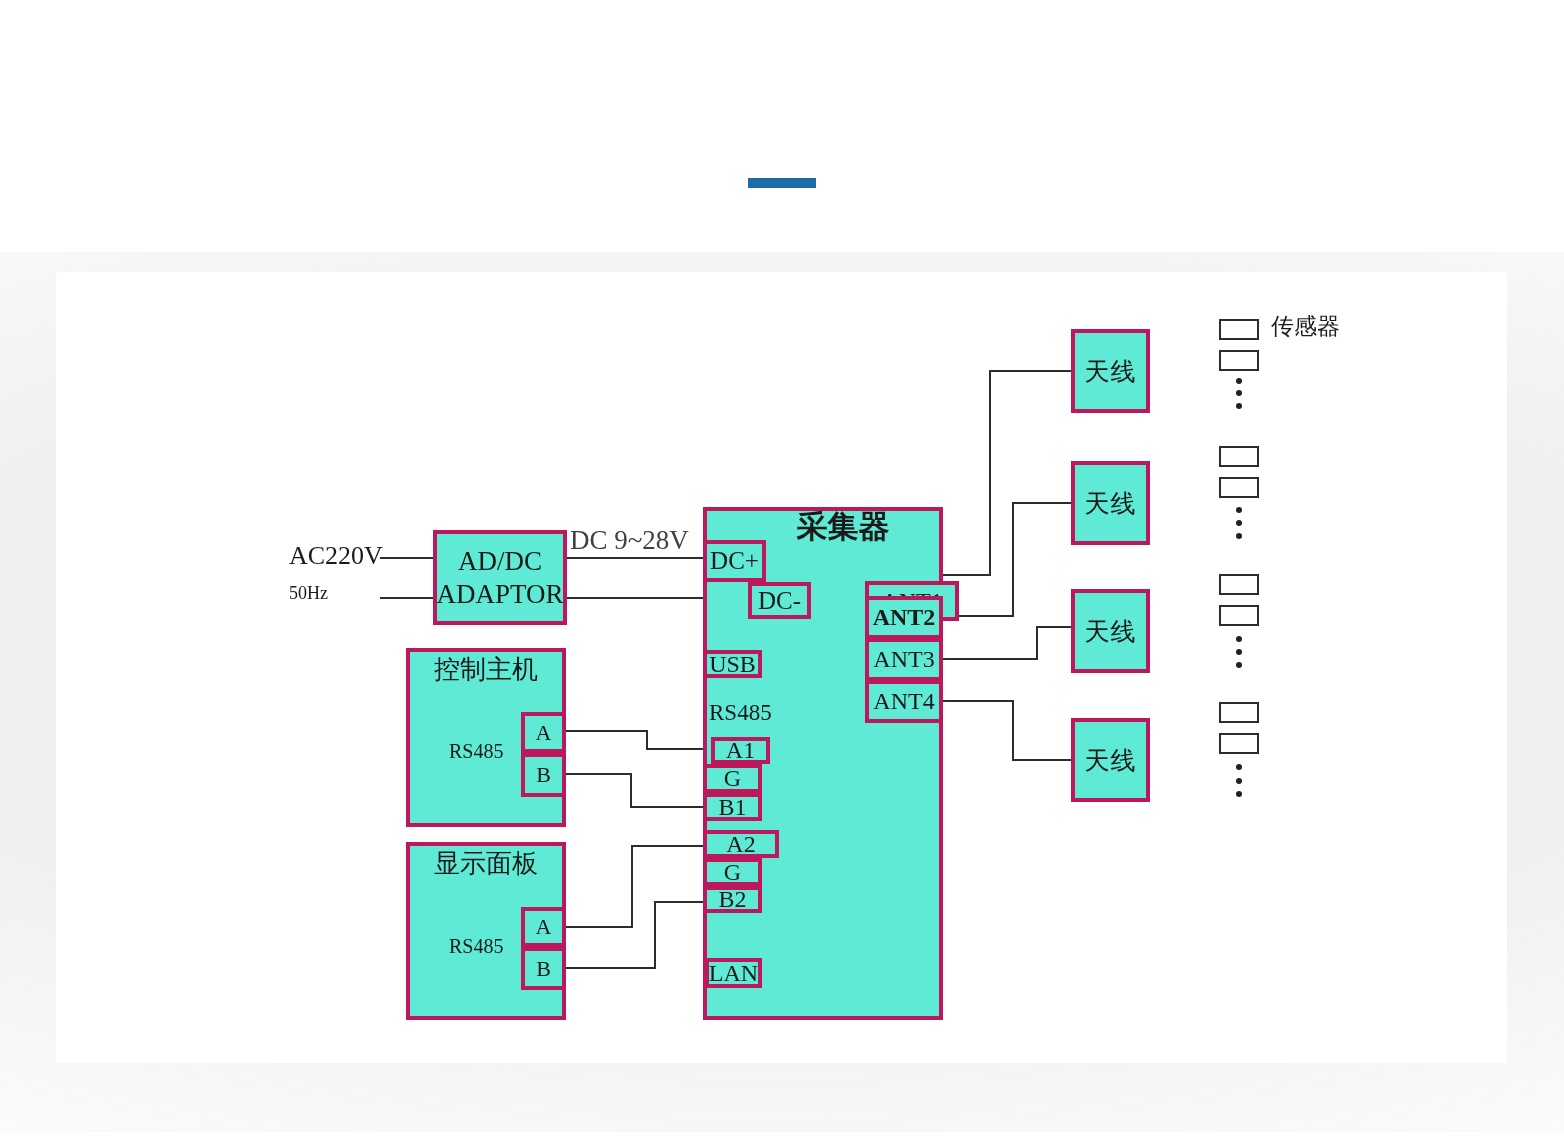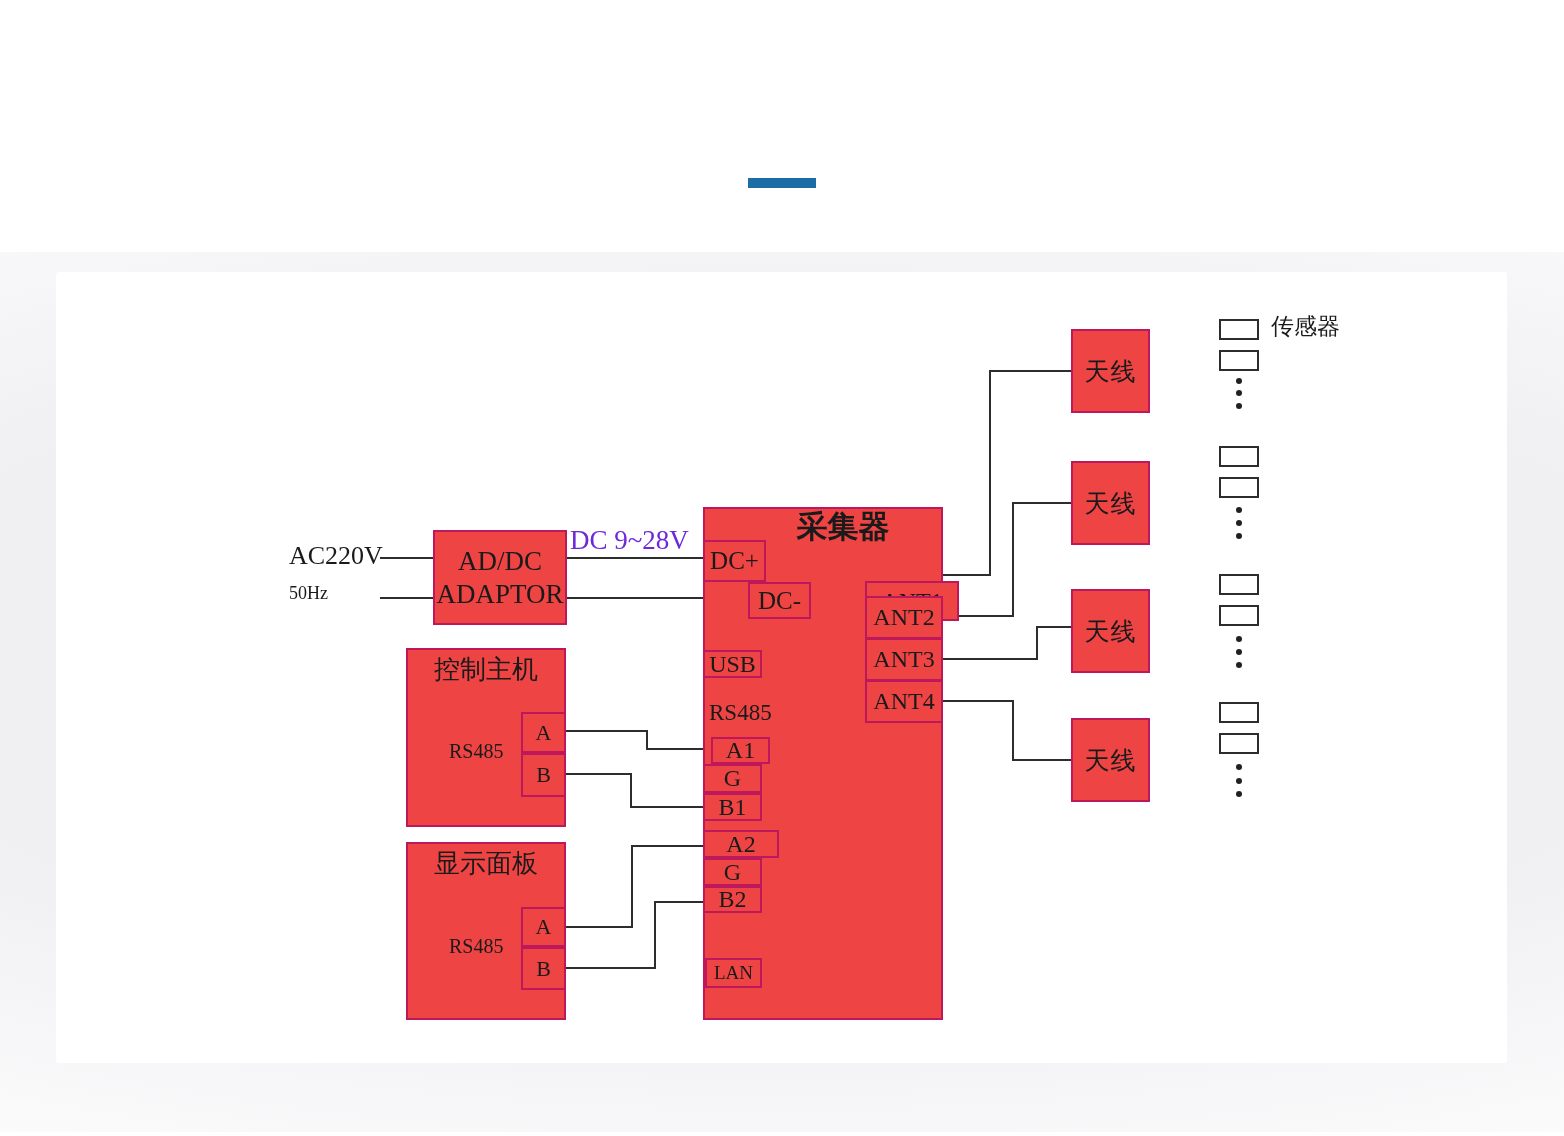--- a/index.html
+++ b/index.html
@@ -5,30 +5,30 @@
   html,body{margin:0;padding:0;background:#ffffff;}
   .stage{position:relative;width:1564px;height:1136px;overflow:hidden;background:#ffffff;
          font-family:"Liberation Serif","DejaVu Serif",serif;color:#1a1a1a;}
   .backdrop{position:absolute;left:0;top:252px;width:1564px;height:880px;
             background:radial-gradient(ellipse 115% 72% at 50% 46%, #f0f0f3 52%, #ffffff 100%);}
   .panel{position:absolute;left:56px;top:272px;width:1451px;height:791px;background:#ffffff;border-radius:3px;}
   .h-title{position:absolute;left:660px;top:98px;width:244px;text-align:center;
            font-family:"Liberation Sans","DejaVu Sans",sans-serif;font-weight:700;
            font-size:35px;letter-spacing:2px;color:#1c6ca6;}
   .h-bar{position:absolute;left:748px;top:178px;width:68px;height:10px;background:#1c6ca6;}
-  .box{position:absolute;box-sizing:border-box;border:2px solid #be185d;background:#ef4444;
+  .box{position:absolute;box-sizing:border-box;border:4px solid #be185d;background:#5eead4;
        display:flex;align-items:center;justify-content:center;text-align:center;}
   .label{position:absolute;white-space:nowrap;line-height:1;}
   .wires{position:absolute;left:0;top:0;}
   .dot{position:absolute;width:6px;height:6px;border-radius:50%;background:#202020;}
   .port{font-size:24px;}
   .port-dc{font-size:25px;}
   .port-ant{font-size:24px;}
   .port-ab{font-size:22px;}
-  .port-lan{font-size:19px;}
+  .port-lan{font-size:24px;}
   .ant-box{font-size:25px;letter-spacing:1px;}
   .adaptor{font-size:27px;line-height:1.2;}
   .sensor-rect{position:absolute;box-sizing:border-box;width:40px;height:21px;
                border:2px solid #2d2d2d;background:#ffffff;}
 </style>
 </head>
 <body>
 
 <div class="stage">
 
@@ -54,39 +54,39 @@
 
   <div class="label" style="left:289px;top:543px;font-size:26px;">AC220V</div>
   <div class="label" style="left:289px;top:584px;font-size:18px;">50Hz</div>
 
   <div class="box adaptor" style="left:433px;top:530px;width:134px;height:95px;">
     <div>
       <div>AD/DC</div>
       <div>ADAPTOR</div>
     </div>
   </div>
-  <div class="label" style="left:570px;top:527px;font-size:27px;color:#6d28d9;">DC 9~28V</div>
+  <div class="label" style="left:570px;top:527px;font-size:27px;color:#404040;">DC 9~28V</div>
 
   <div class="box" style="left:703px;top:507px;width:240px;height:513px;"></div>
   <div class="label" style="left:763px;top:511px;width:160px;text-align:center;font-size:31px;font-weight:700;">采集器</div>
   <div class="label" style="left:709px;top:701px;font-size:23px;">RS485</div>
 
   <div class="box port-dc" style="left:703px;top:540px;width:63px;height:42px;">DC+</div>
   <div class="box port-dc" style="left:703px;top:582px;width:63px;height:37px;margin-left:45px;">DC-</div>
   <div class="box port" style="left:703px;top:650px;width:59px;height:28px;">USB</div>
   <div class="box port" style="left:703px;top:737px;width:59px;height:27px;margin-left:8px;">A1</div>
   <div class="box port" style="left:703px;top:764px;width:59px;height:29px;">G</div>
   <div class="box port" style="left:703px;top:793px;width:59px;height:28px;">B1</div>
   <div class="box port" style="left:703px;top:830px;width:76px;height:28px;">A2</div>
   <div class="box port" style="left:703px;top:858px;width:59px;height:28px;">G</div>
   <div class="box port" style="left:703px;top:886px;width:59px;height:27px;">B2</div>
   <div class="box port-lan" style="left:705px;top:958px;width:57px;height:30px;">LAN</div>
 
   <div class="box port-ant" style="left:865px;top:557px;width:94px;height:40px;margin-top:24px;">ANT1</div>
-  <div class="box port-ant" style="left:865px;top:596px;width:78px;height:43px;">ANT2</div>
+  <div class="box port-ant" style="left:865px;top:596px;width:78px;height:43px;font-weight:bold;">ANT2</div>
   <div class="box port-ant" style="left:865px;top:638px;width:78px;height:43px;">ANT3</div>
   <div class="box port-ant" style="left:865px;top:680px;width:78px;height:43px;">ANT4</div>
 
   <div class="box" style="left:406px;top:648px;width:160px;height:179px;"></div>
   <div class="label" style="left:406px;top:657px;width:160px;text-align:center;font-size:26px;">控制主机</div>
   <div class="label" style="left:449px;top:741px;font-size:20px;">RS485</div>
   <div class="box port-ab" style="left:521px;top:712px;width:45px;height:41px;">A</div>
   <div class="box port-ab" style="left:521px;top:753px;width:45px;height:44px;">B</div>
 
   <div class="box" style="left:406px;top:842px;width:160px;height:178px;"></div>

